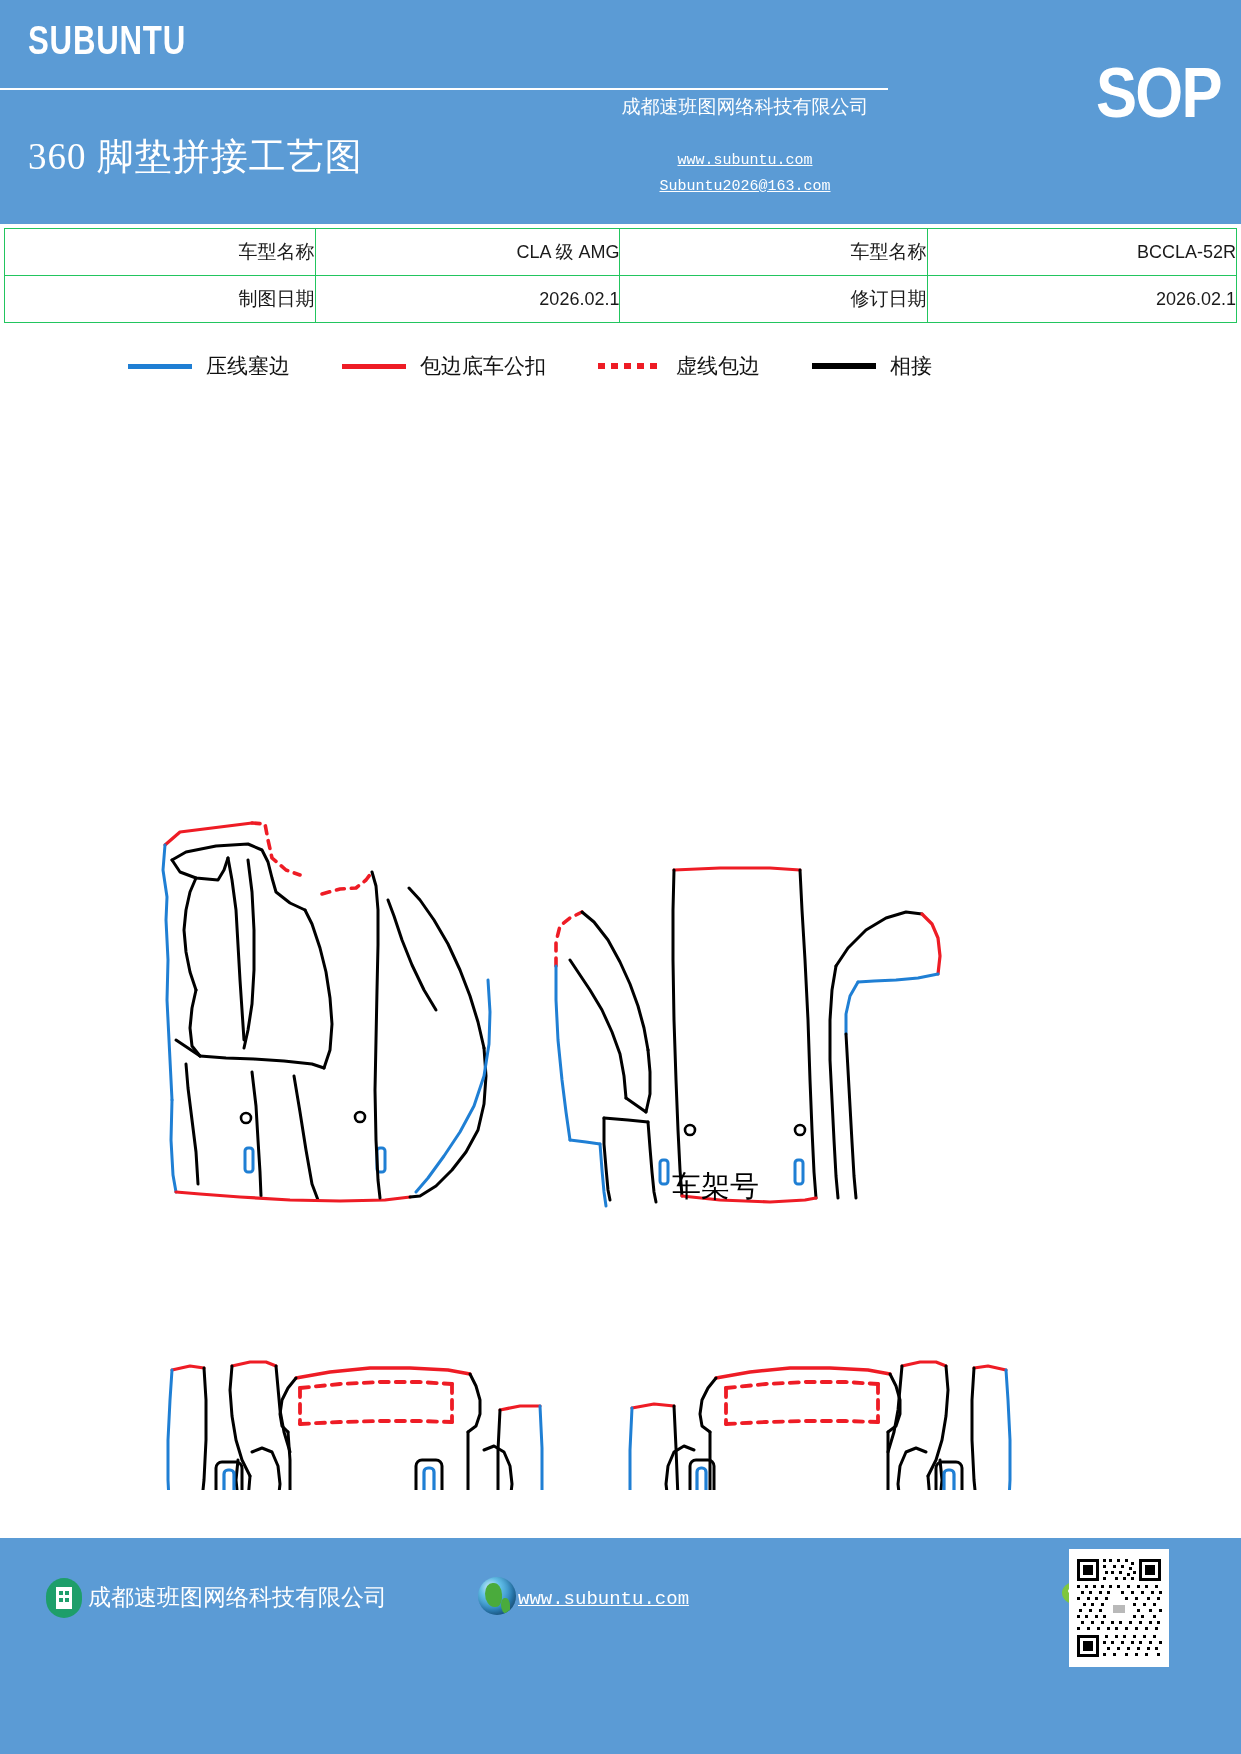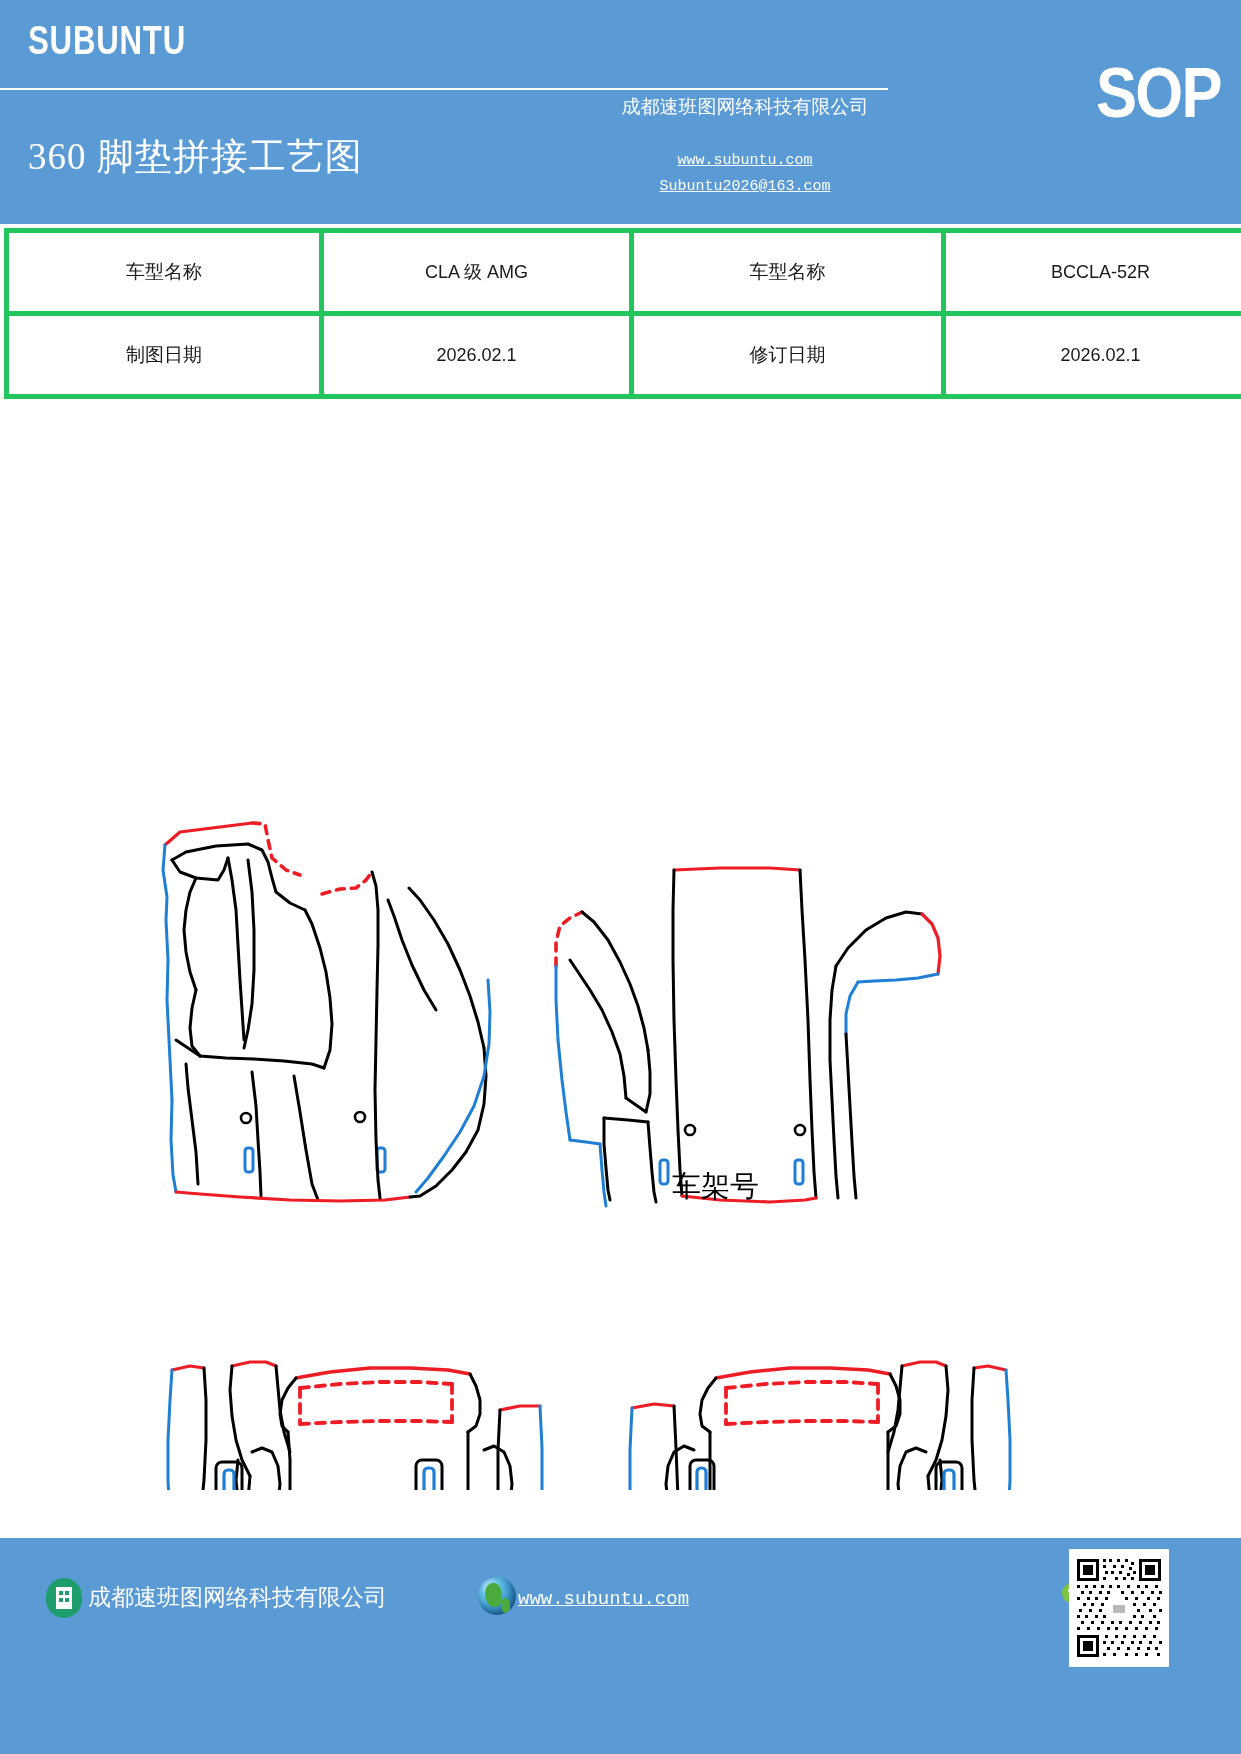--- a/index.html
+++ b/index.html
@@ -63,28 +63,28 @@
     text-decoration:underline;
   }
 
   
   .info-table{
     position:absolute;left:4px;top:228px;width:1233px;
     border-collapse:collapse;
     table-layout:fixed;
   }
   .info-table td{
-    border:5px solid #22c55e;
+    border:1px solid #22c55e;
     height:46px;
-    text-align:center;
+    text-align:right;
     vertical-align:middle;
     font-size:19px;
     font-family:"Liberation Serif","DejaVu Serif",serif;
     color:#1a1a1a;
-    padding:16px;
+    padding:0;
   }
   .info-table td.val{
     font-family:"Liberation Sans","DejaVu Sans",sans-serif;
     font-size:18px;
   }
   .c1{width:278px;} .c2{width:273px;margin-left:24px;} .c3{width:275px;} .c4{width:277px;}
 
   
   .legend{
     position:absolute;left:0;top:352px;width:1241px;height:44px;
@@ -212,20 +212,40 @@
     </tr>
     <tr>
       <td class="c1">制图日期</td>
       <td class="c2 val">2026.02.1</td>
       <td class="c3">修订日期</td>
       <td class="c4 val">2026.02.1</td>
     </tr>
   </tbody>
     </table>
 
+  <div class="legend">
+    <div class="legend-inner">
+      <div class="lg-item">
+        <div class="lg-swatch blue"></div>
+        <div class="lg-label">压线塞边</div>
+      </div>
+      <div class="lg-item">
+        <div class="lg-swatch red"></div>
+        <div class="lg-label">包边底车公扣</div>
+      </div>
+      <div class="lg-item">
+        <div class="lg-swatch dotted"></div>
+        <div class="lg-label">虚线包边</div>
+      </div>
+      <div class="lg-item">
+        <div class="lg-swatch black"></div>
+        <div class="lg-label">相接</div>
+      </div>
+    </div>
+  </div>
 
   <div class="drawing">
     <svg width="1241" height="1090" viewBox="0 0 1241 1090" xmlns="http://www.w3.org/2000/svg">
       <g fill="none" stroke-linecap="round" stroke-linejoin="round">
 
         <path d="M165 445 L180 432 L252 423" stroke="#ee1c25" stroke-width="3.2"></path>
 
         <path d="M252 423 L265 424 L268 440 L272 458 L286 470 L300 475" stroke="#ee1c25" stroke-width="3.6" stroke-dasharray="8 7"></path>
 
         <path d="M165 445 L163 470 L167 497 L166 520 L168 560 L167 600 L170 660 L172 700" stroke="#1f7fd4" stroke-width="3"></path>

